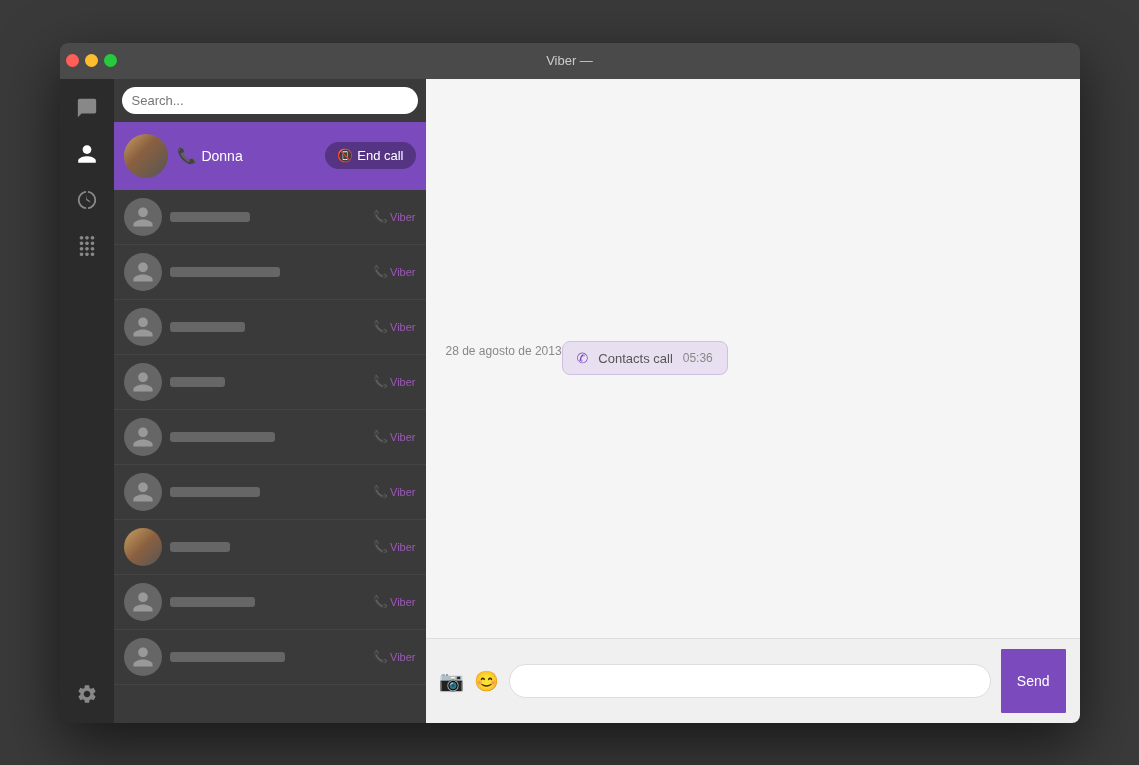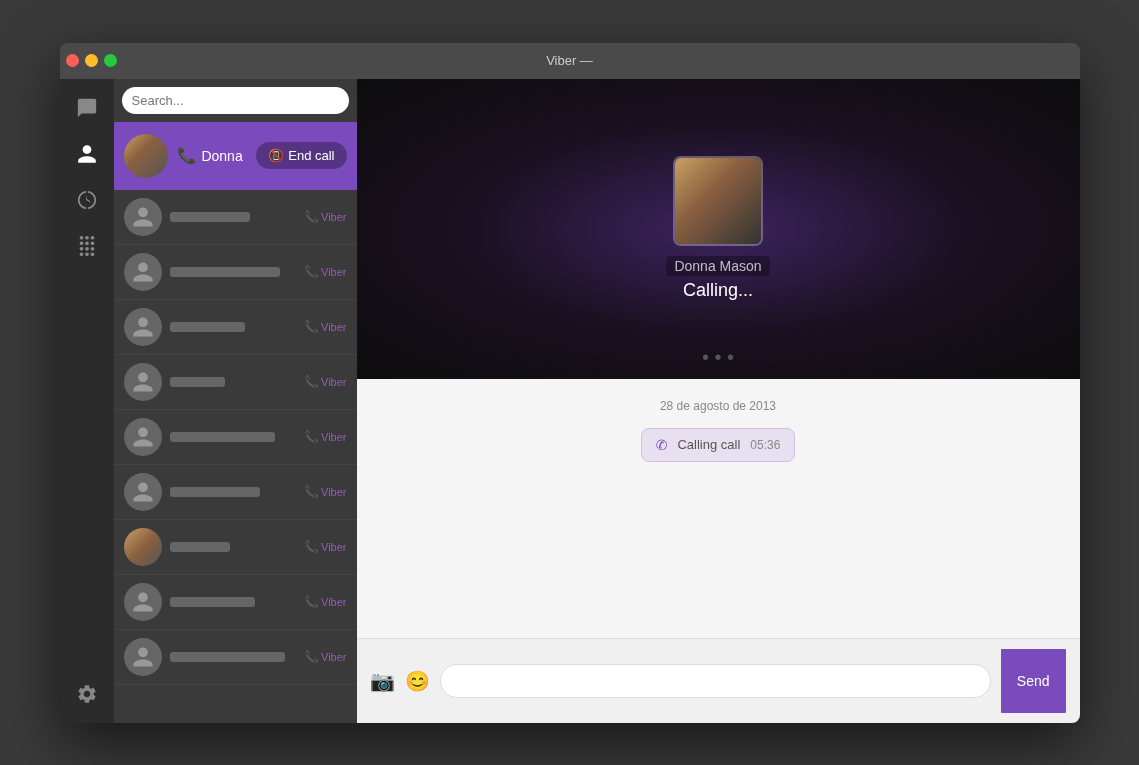--- a/index.html
+++ b/index.html
@@ -78,21 +78,21 @@
     }
     .sidebar-icon.active {
       color: #fff;
     }
     .sidebar-icon-gear {
       margin-top: auto;
       margin-bottom: 8px;
     }
     
     .contacts-panel {
-      width: 243px;
+      width: 312px;
       background: #3a3a3a;
       display: flex;
       flex-direction: column;
       flex-shrink: 0;
     }
     .search-bar {
       padding: 8px;
       background: #3a3a3a;
       flex-shrink: 0;
     }
@@ -269,21 +269,21 @@
       color: #555;
       font-size: 20px;
     }
     
     .chat-messages {
       flex: 1;
       background: #f5f5f5;
       padding: 20px;
       overflow-y: auto;
       display: flex;
-      flex-direction: column;
+      flex-direction: row;
       align-items: center;
     }
     .chat-date {
       color: #888;
       font-size: 12px;
       margin-bottom: 15px;
       text-align: center;
     }
     .call-record {
       background: #e8e0f0;
@@ -545,34 +545,26 @@
               <span>Viber</span>
             </div>
           </div>
           <div class="contact-item"></div>
         </div>
 
     </div>
 
     <div class="chat-area">
 
-      <div class="calling-panel">
-        <div class="calling-avatar">
-          <div class="calling-avatar-img" style="background: linear-gradient(135deg, #c8a060 0%, #8a6040 40%, #333 100%);"></div>
-        </div>
-        <div class="calling-name">Donna Mason</div>
-        <div class="calling-status">Calling...</div>
-        <div class="dots-separator">• • •</div>
-      </div>
 
       <div class="chat-messages">
         <div class="chat-date">28 de agosto de 2013</div>
         <div class="call-record">
           <span class="call-record-icon">✆</span>
-          <span>Calling call</span>
+          <span>Contacts call</span>
           <span class="call-record-time">05:36</span>
         </div>
       </div>
 
       <div class="chat-input-area">
         <span class="chat-input-icon" title="Camera">📷</span>
         <span class="chat-input-icon" title="Emoji">😊</span>
         <input class="chat-input" type="text" placeholder="" style="">
         <button class="send-btn">Send</button>
       </div>

